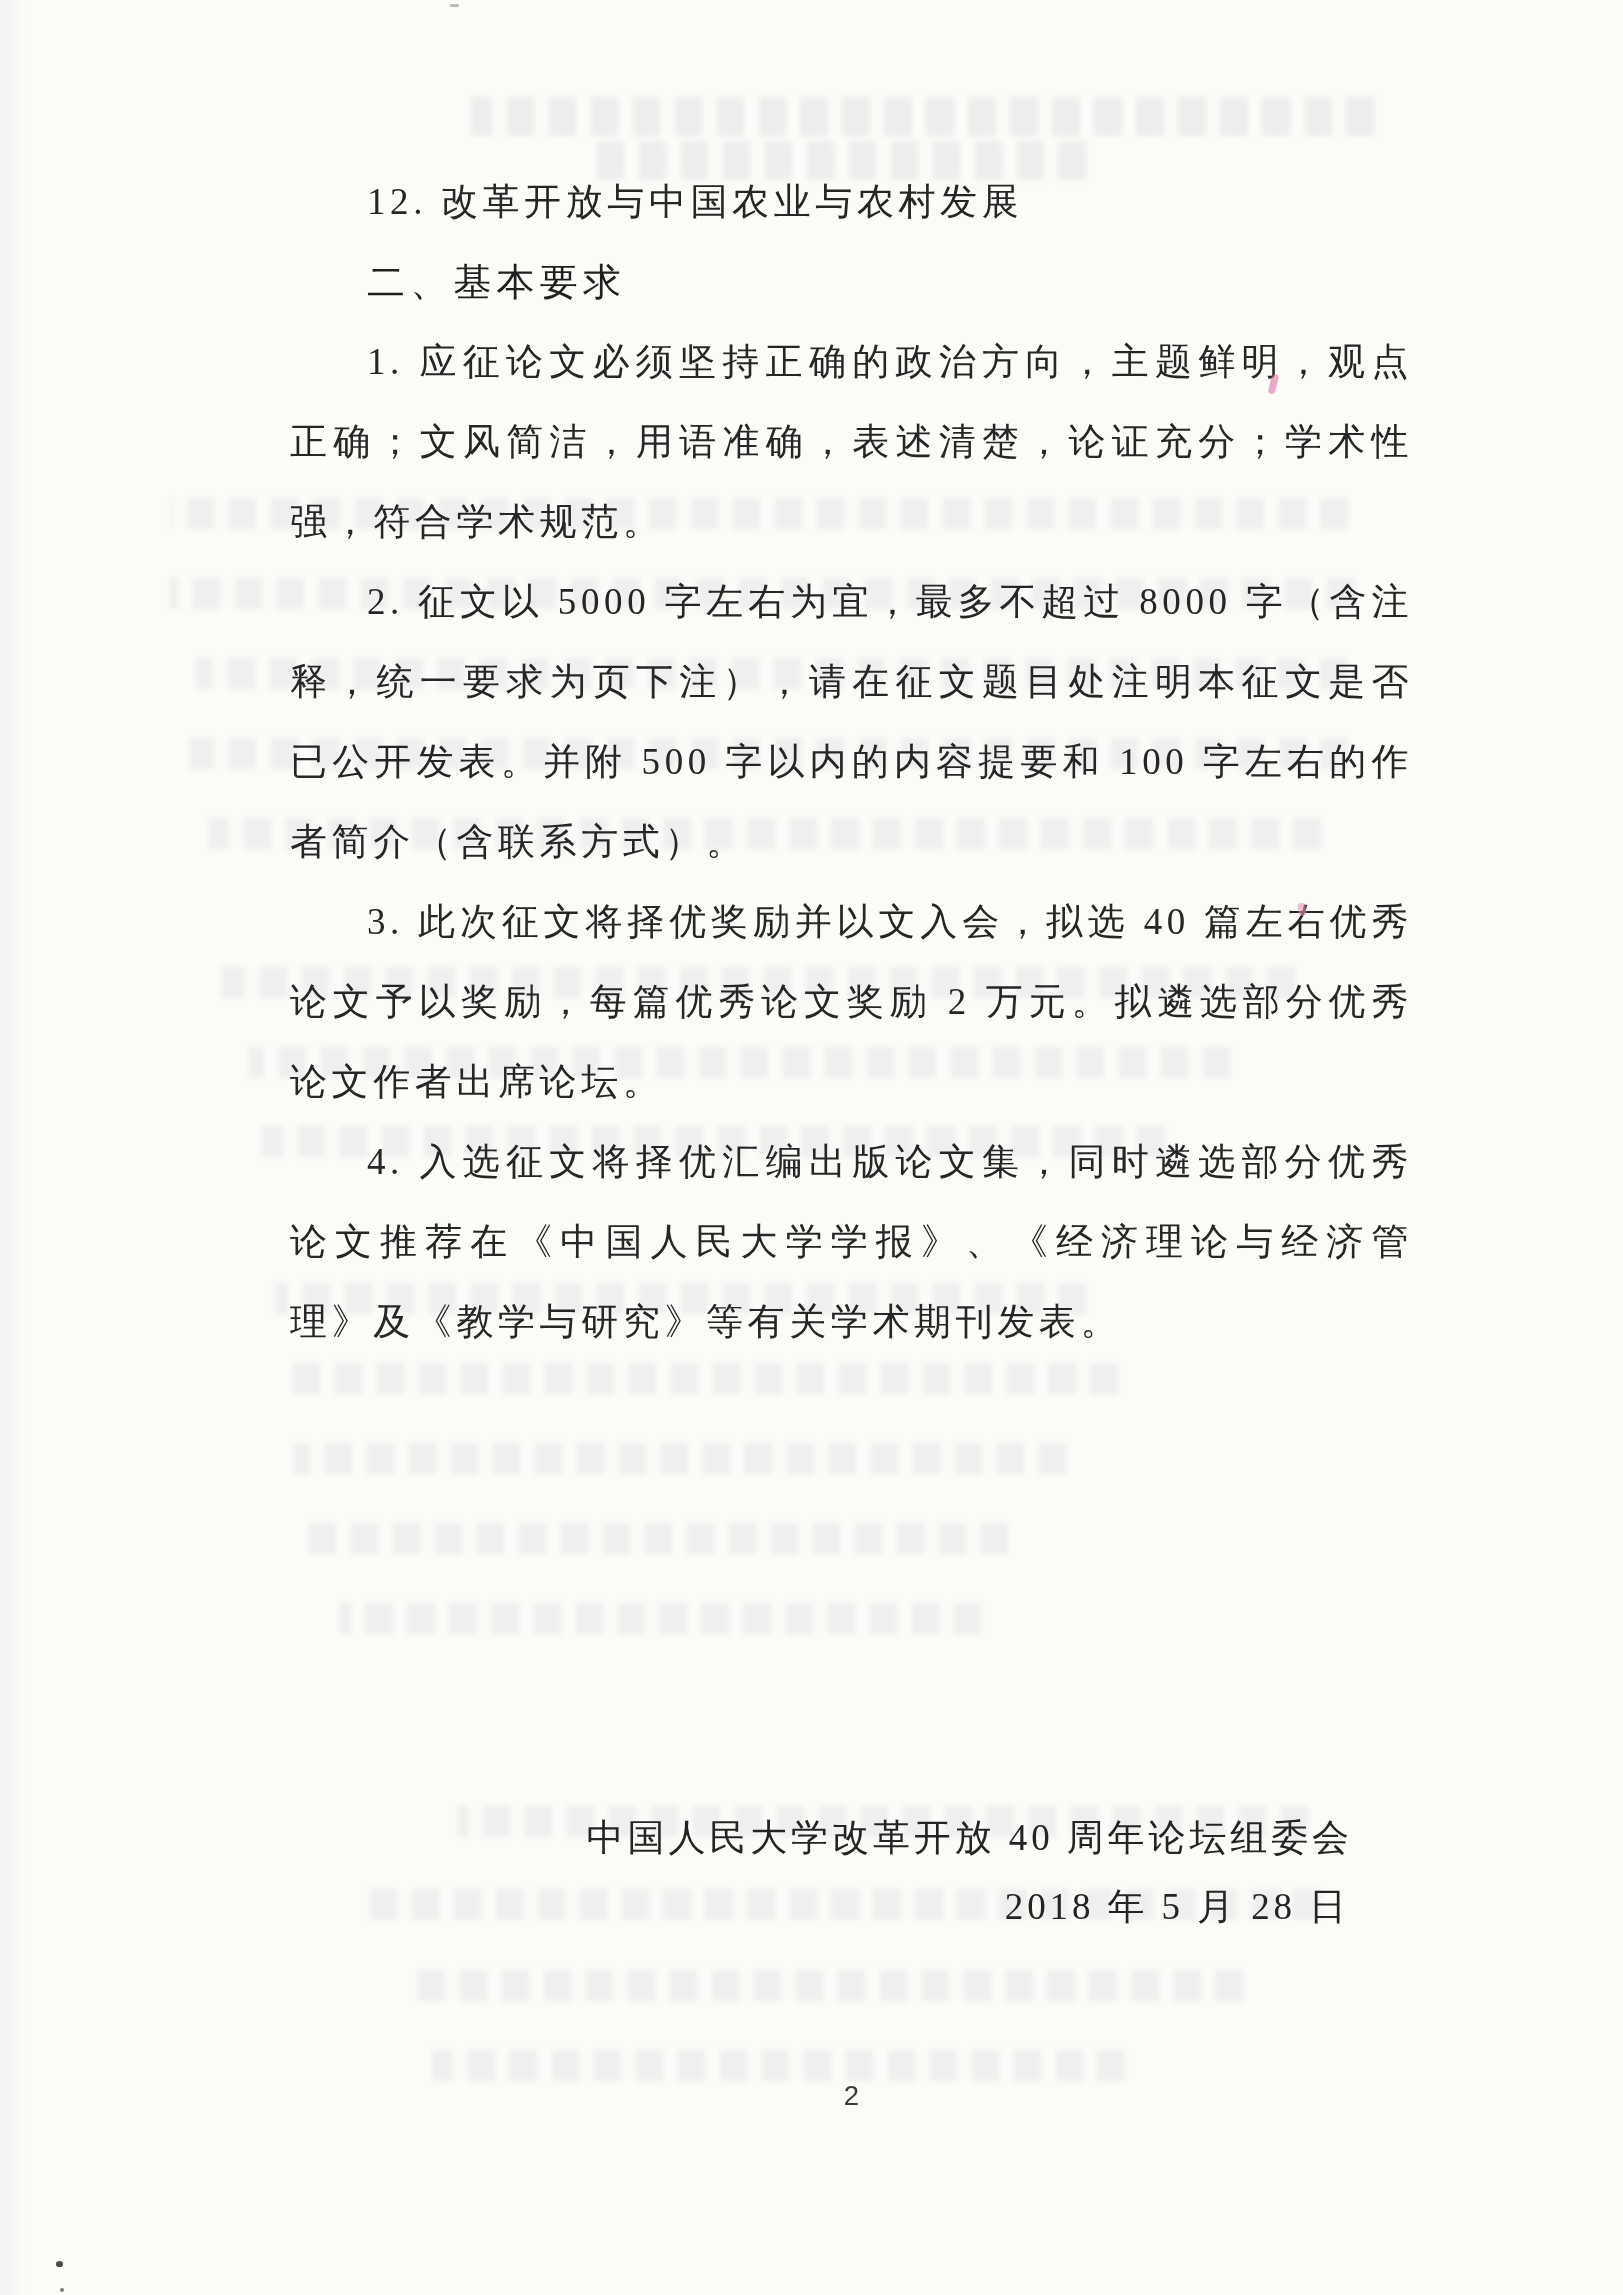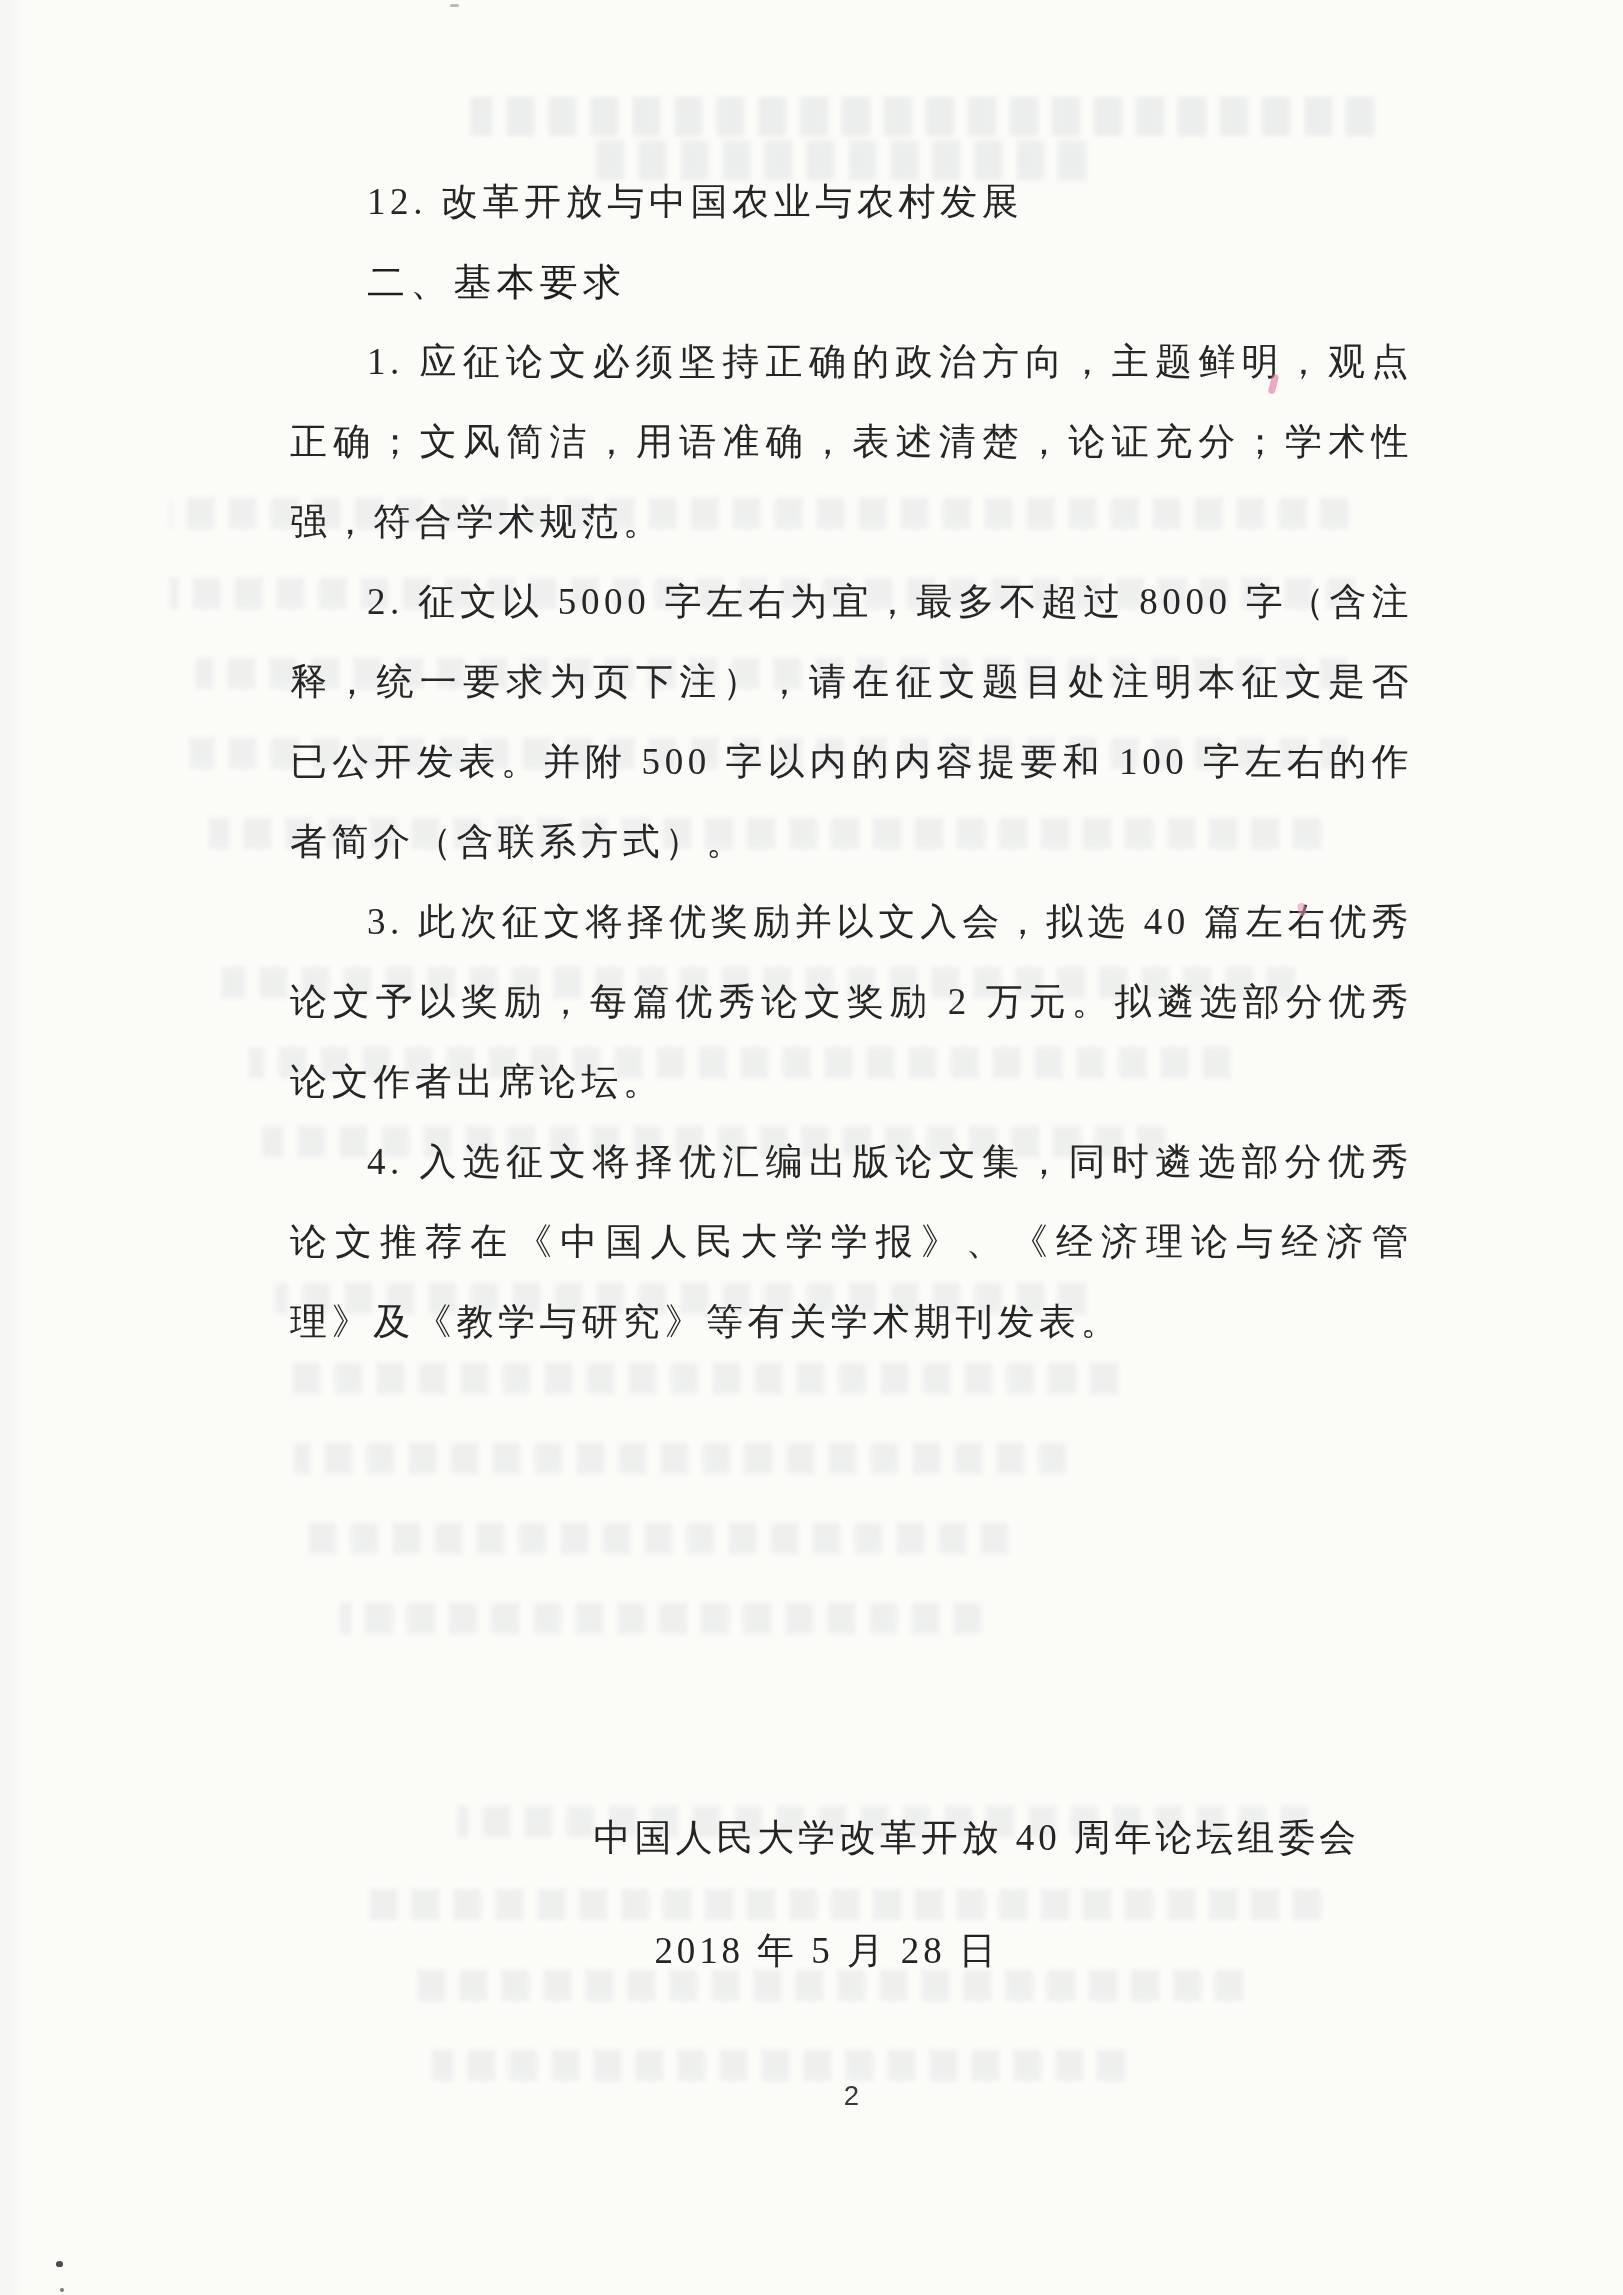--- a/index.html
+++ b/index.html
@@ -35,32 +35,32 @@
     text-indent: 77px;
     font-family: "Liberation Sans", "DejaVu Sans", sans-serif;
     font-size: 38px;
     font-weight: normal;
     color: #1f1f1f;
     letter-spacing: 5.2px;
   }
 
   .signature-block {
     position: absolute;
-    left: 297px;
+    left: 290px;
     width: 1123px;
     top: 1813px;
     text-align: right;
     padding-right: 0;
     box-sizing: border-box;
     font-size: 37px;
     letter-spacing: 3.9px;
     color: #242424;
   }
   .signature-block .sig-line { margin: 0 60px 0 0; }
-  .signature-block .date-line { margin: 63px 63px 0 0; text-align: center; }
+  .signature-block .date-line { margin: 19px 63px 0 0; }
 
   .page-number {
     position: absolute;
     left: 290px;
     width: 1123px;
     top: 2080px;
     text-align: center;
     font-family: "Liberation Sans", "DejaVu Sans", sans-serif;
     font-size: 27.5px;
     color: #3a3a3a;

